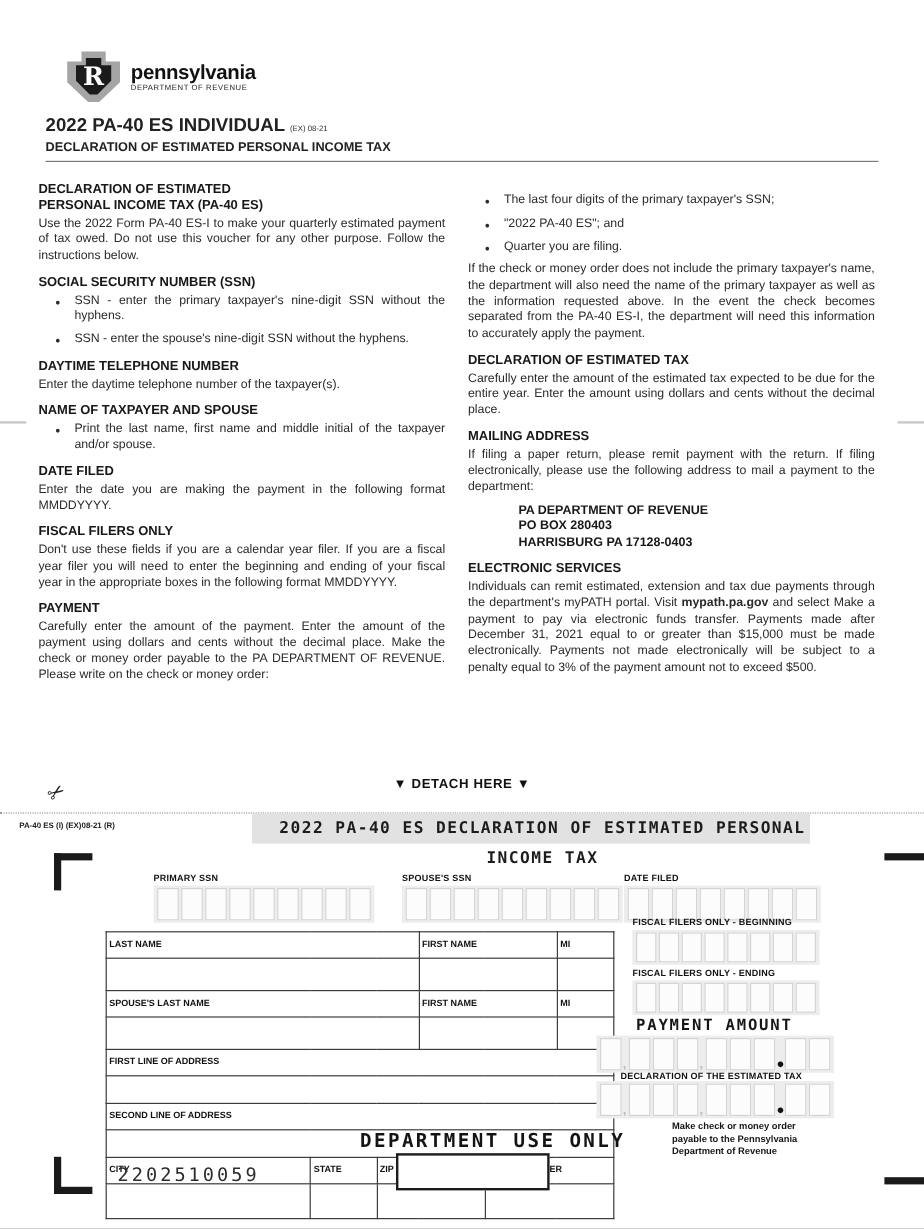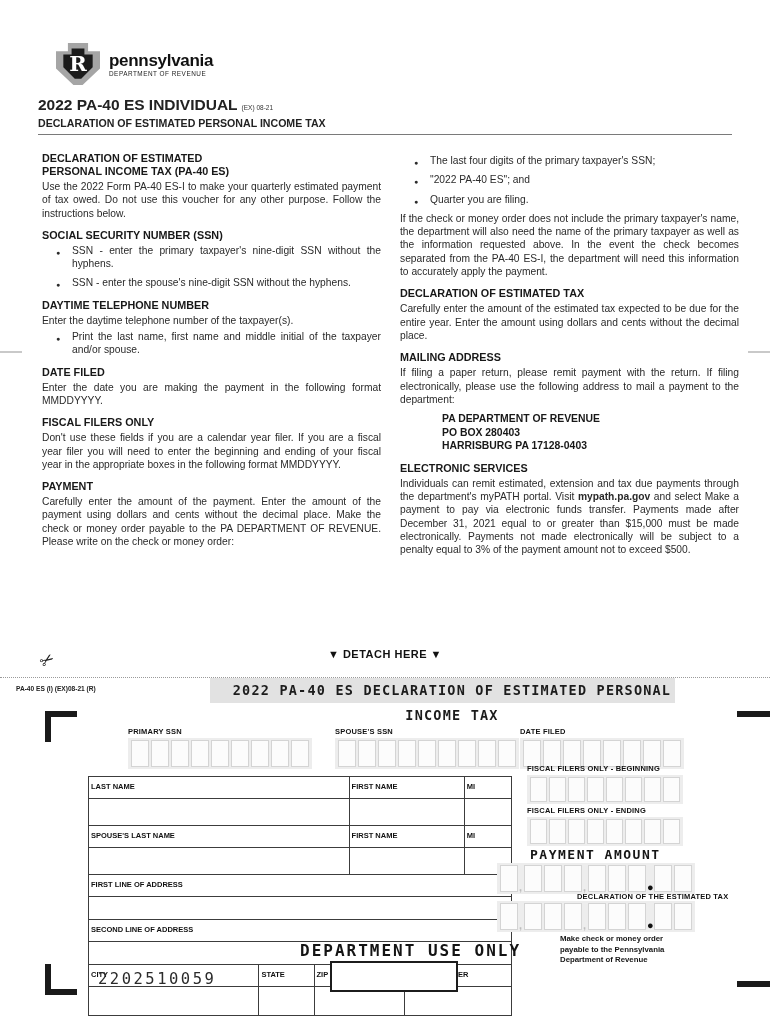--- a/index.html
+++ b/index.html
@@ -9,21 +9,21 @@
   
   .hdr{position:absolute;top:42px;left:55px;display:flex;align-items:center;gap:8px;}
   .logo-txt .big{font-size:17px;font-weight:bold;letter-spacing:-.3px;color:#111;line-height:17px;}
   .logo-txt .small{font-size:6.4px;letter-spacing:.5px;color:#222;margin-top:1px;}
   .title-line{position:absolute;top:96px;left:38px;font-size:15.5px;font-weight:bold;color:#222;}
   .title-suffix{font-size:6.5px;font-weight:normal;color:#333;}
   .subtitle{position:absolute;top:117px;left:38px;font-size:10.6px;font-weight:bold;color:#222;}
   .hdr-rule{position:absolute;top:134px;left:38px;right:38px;border-top:1.2px solid #7a7a7a;}
 
   
-  .instr{position:absolute;top:152px;left:42px;width:697px;display:flex;gap:19px;}
+  .instr{position:absolute;top:152px;left:32px;width:697px;display:flex;gap:19px;align-items:center;}
   .col{width:339px;}
   .sec-h{font-size:10.8px;font-weight:bold;margin:9px 0 2px 0;white-space:pre-line;line-height:13px;color:#181818;}
   .col > .sec-h:first-child{margin-top:0;}
   .body-p{font-size:10.25px;line-height:13.3px;margin:0 0 3px 0;text-align:justify;color:#2a2a2a;}
   .blist{list-style:none;margin:2px 0 4px 0;padding:0;}
   .blist li{position:relative;padding-left:18px;margin:0 0 6px 12px;font-size:10.25px;line-height:13.3px;text-align:justify;color:#2a2a2a;}
   .blist li::before{content:"●";position:absolute;left:2px;top:2px;font-size:7px;}
   .address{font-size:10.4px;font-weight:bold;line-height:13.5px;margin:6px 0 4px 42px;color:#181818;}
 
   
@@ -101,20 +101,21 @@
         <div class="sec-h">DECLARATION OF ESTIMATED
 PERSONAL INCOME TAX (PA-40 ES)</div>
         <p class="body-p">Use the 2022 Form PA-40 ES-I to make your quarterly estimated payment of tax owed. Do not use this voucher for any other purpose. Follow the instructions below.</p>
         <div class="sec-h">SOCIAL SECURITY NUMBER (SSN)</div>
         <ul class="blist">
           <li>SSN - enter the primary taxpayer's nine-digit SSN without the hyphens.</li>
           <li>SSN - enter the spouse's nine-digit SSN without the hyphens.</li>
         </ul>
         <div class="sec-h">DAYTIME TELEPHONE NUMBER</div>
         <p class="body-p">Enter the daytime telephone number of the taxpayer(s).</p>
+        <div class="sec-h">NAME OF TAXPAYER AND SPOUSE</div>
         <ul class="blist">
           <li>Print the last name, first name and middle initial of the taxpayer and/or spouse.</li>
         </ul>
         <div class="sec-h">DATE FILED</div>
         <p class="body-p">Enter the date you are making the payment in the following format MMDDYYYY.</p>
         <div class="sec-h">FISCAL FILERS ONLY</div>
         <p class="body-p">Don't use these fields if you are a calendar year filer.  If you are a fiscal year filer you will need to enter the beginning and ending of your fiscal year in the appropriate boxes in the following format MMDDYYYY.</p>
         <div class="sec-h">PAYMENT</div>
         <p class="body-p">Carefully enter the amount of the payment. Enter the amount of the payment using dollars and cents without the decimal place. Make the check or money order payable to the PA DEPARTMENT OF REVENUE. Please write on the check or money order:</p>
       </div>
@@ -291,21 +292,21 @@
         <span class="sep comma">,</span>
         <span class="box"></span>
         <span class="box"></span>
         <span class="box"></span>
         <span class="sep dot">●</span>
         <span class="box"></span>
         <span class="box"></span>
       </div>
   </div>
 
-  <div class="flabel" style="position:absolute;top:892px;left:540px;padding-left:37px;">DECLARATION OF THE ESTIMATED TAX</div>
+  <div class="flabel" style="position:absolute;top:892px;left:480px;padding-left:37px;">DECLARATION OF THE ESTIMATED TAX</div>
   <div class="fgroup" style="top:901px;left:497px;">
     <div class="boxrow">
         <span class="box"></span>
         <span class="sep comma">,</span>
         <span class="box"></span>
         <span class="box"></span>
         <span class="box"></span>
         <span class="sep comma">,</span>
         <span class="box"></span>
         <span class="box"></span>

